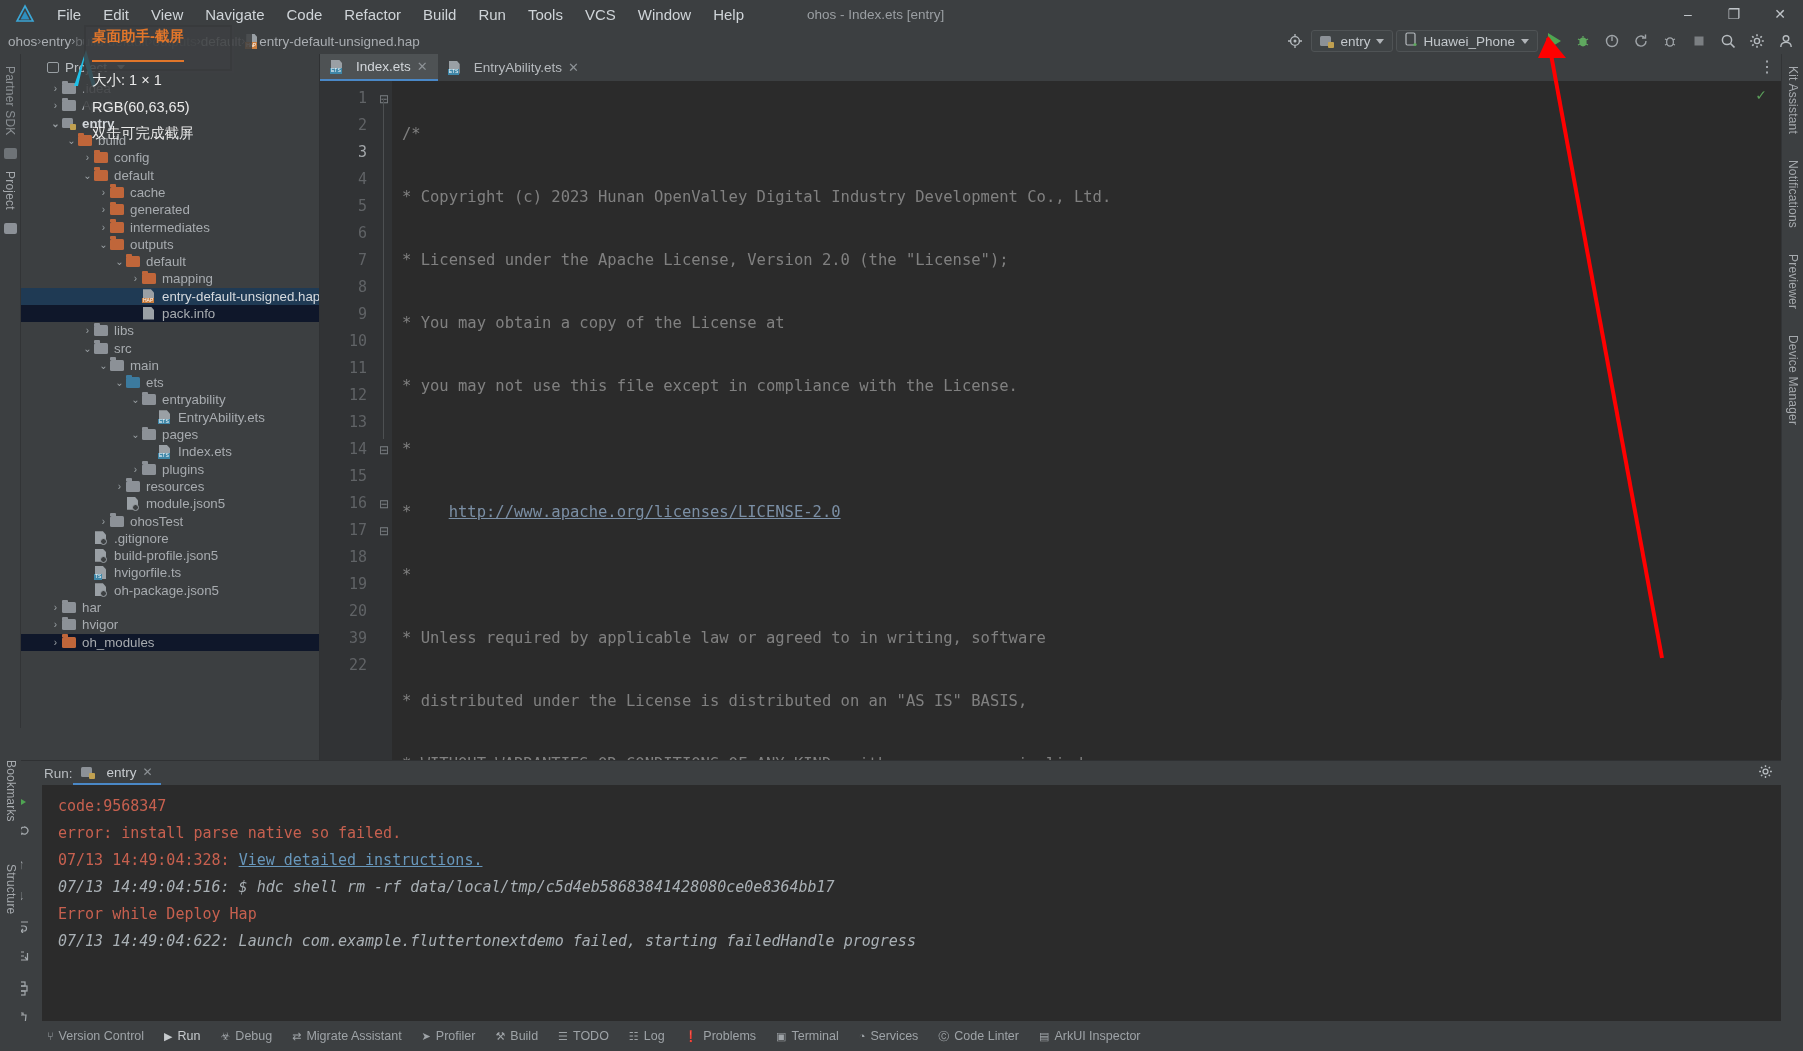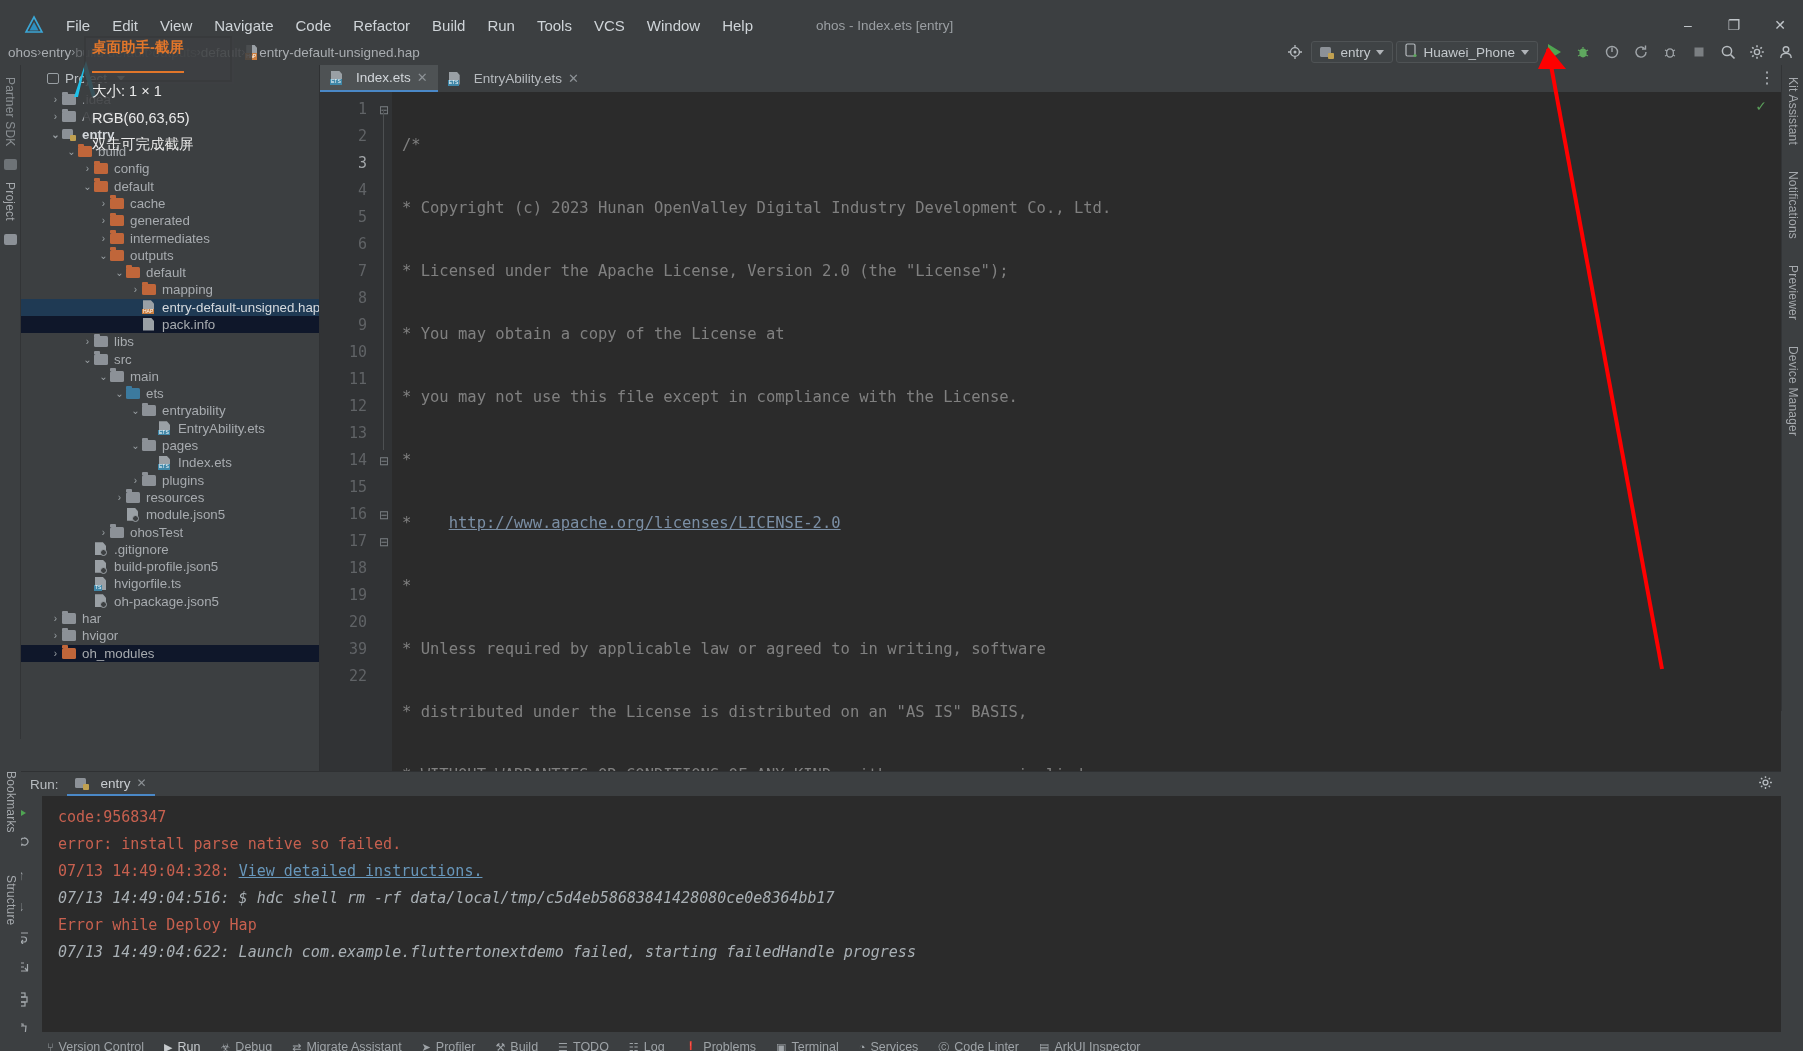--- a/index.html
+++ b/index.html
@@ -8,21 +8,21 @@
     background:#3c3f41;
     font-family:"Liberation Sans", sans-serif;
     color:#bbbbbb;
     -webkit-font-smoothing:antialiased;
   }
   .app{ position:relative; width:1803px; height:1051px; }
 
   
   .menubar{
     height:28px; background:#3c3f41; display:flex; align-items:center;
-    padding-left:17px; font-size:15px; color:#c8cdd2; position:relative;margin-top:11px;
+    padding-left:8px; font-size:15px; color:#c8cdd2; position:relative;
   }
   .logo-ico{ width:22px;height:22px;margin:0 10px 0 6px; display:flex;align-items:center;justify-content:center;}
   .menu-item{ padding:3px 11px; font-size:15px; color:#cfd4d8; cursor:default;}
   .win-title{ font-size:13.5px;color:#9b9fa3; margin-left:52px;}
   .win-controls{ position:absolute; right:0; top:0; height:28px; display:flex; align-items:center;}
   .win-btn{ width:46px;height:28px;display:flex;align-items:center;justify-content:center;font-size:14px;color:#c0c5c9;}
 
   
   .navbar{
     position:relative; height:26px; background:#3c3f41;
@@ -106,21 +106,21 @@
   .lnk{ color:#7b8fa5; text-decoration:underline;}
   .check{ position:absolute; right:14px; top:6px; color:#5a9e5a; font-size:14px;}
 
   
   .rightrail{ width:22px; background:#3c3f41; border-left:1px solid #323436;
      display:flex; flex-direction:column; align-items:center; padding-top:4px; gap:10px;}
 
   
   .runpanel{ position:absolute; left:21px; right:22px; bottom:30px; height:230px; background:#3c3f41;
      border-top:1px solid #2f3133; display:flex; flex-direction:column;}
-  .run-head{ height:24px; display:flex; align-items:center; gap:8px; padding-left:8px;
+  .run-head{ height:24px; display:flex; align-items:center; padding-left:22px;
      font-size:13.5px; color:#b8bcc0; position:relative;}
   .run-tab{ display:flex;align-items:center;gap:6px; padding:0 8px; height:24px;
      border-bottom:2px solid #4a88c7; color:#c8ccd0;}
   .run-head-right{ position:absolute; right:8px; display:flex; gap:14px; color:#b4b9bd; font-size:14px;}
   .run-body{ flex:1; display:flex; background:#2b2b2b;}
   .run-tools{ width:42px; background:#3c3f41; display:flex;flex-direction:column;align-items:center;
      gap:11px; padding-top:7px; }
   .rt{ width:20px;height:20px;display:flex;align-items:center;justify-content:center;color:#a3a8ac;font-size:14px;}
   .console{ flex:1; padding:8px 0 0 16px; font-family:"DejaVu Sans Mono", monospace; font-size:15px;
      line-height:27px; overflow:hidden; position:relative;}

